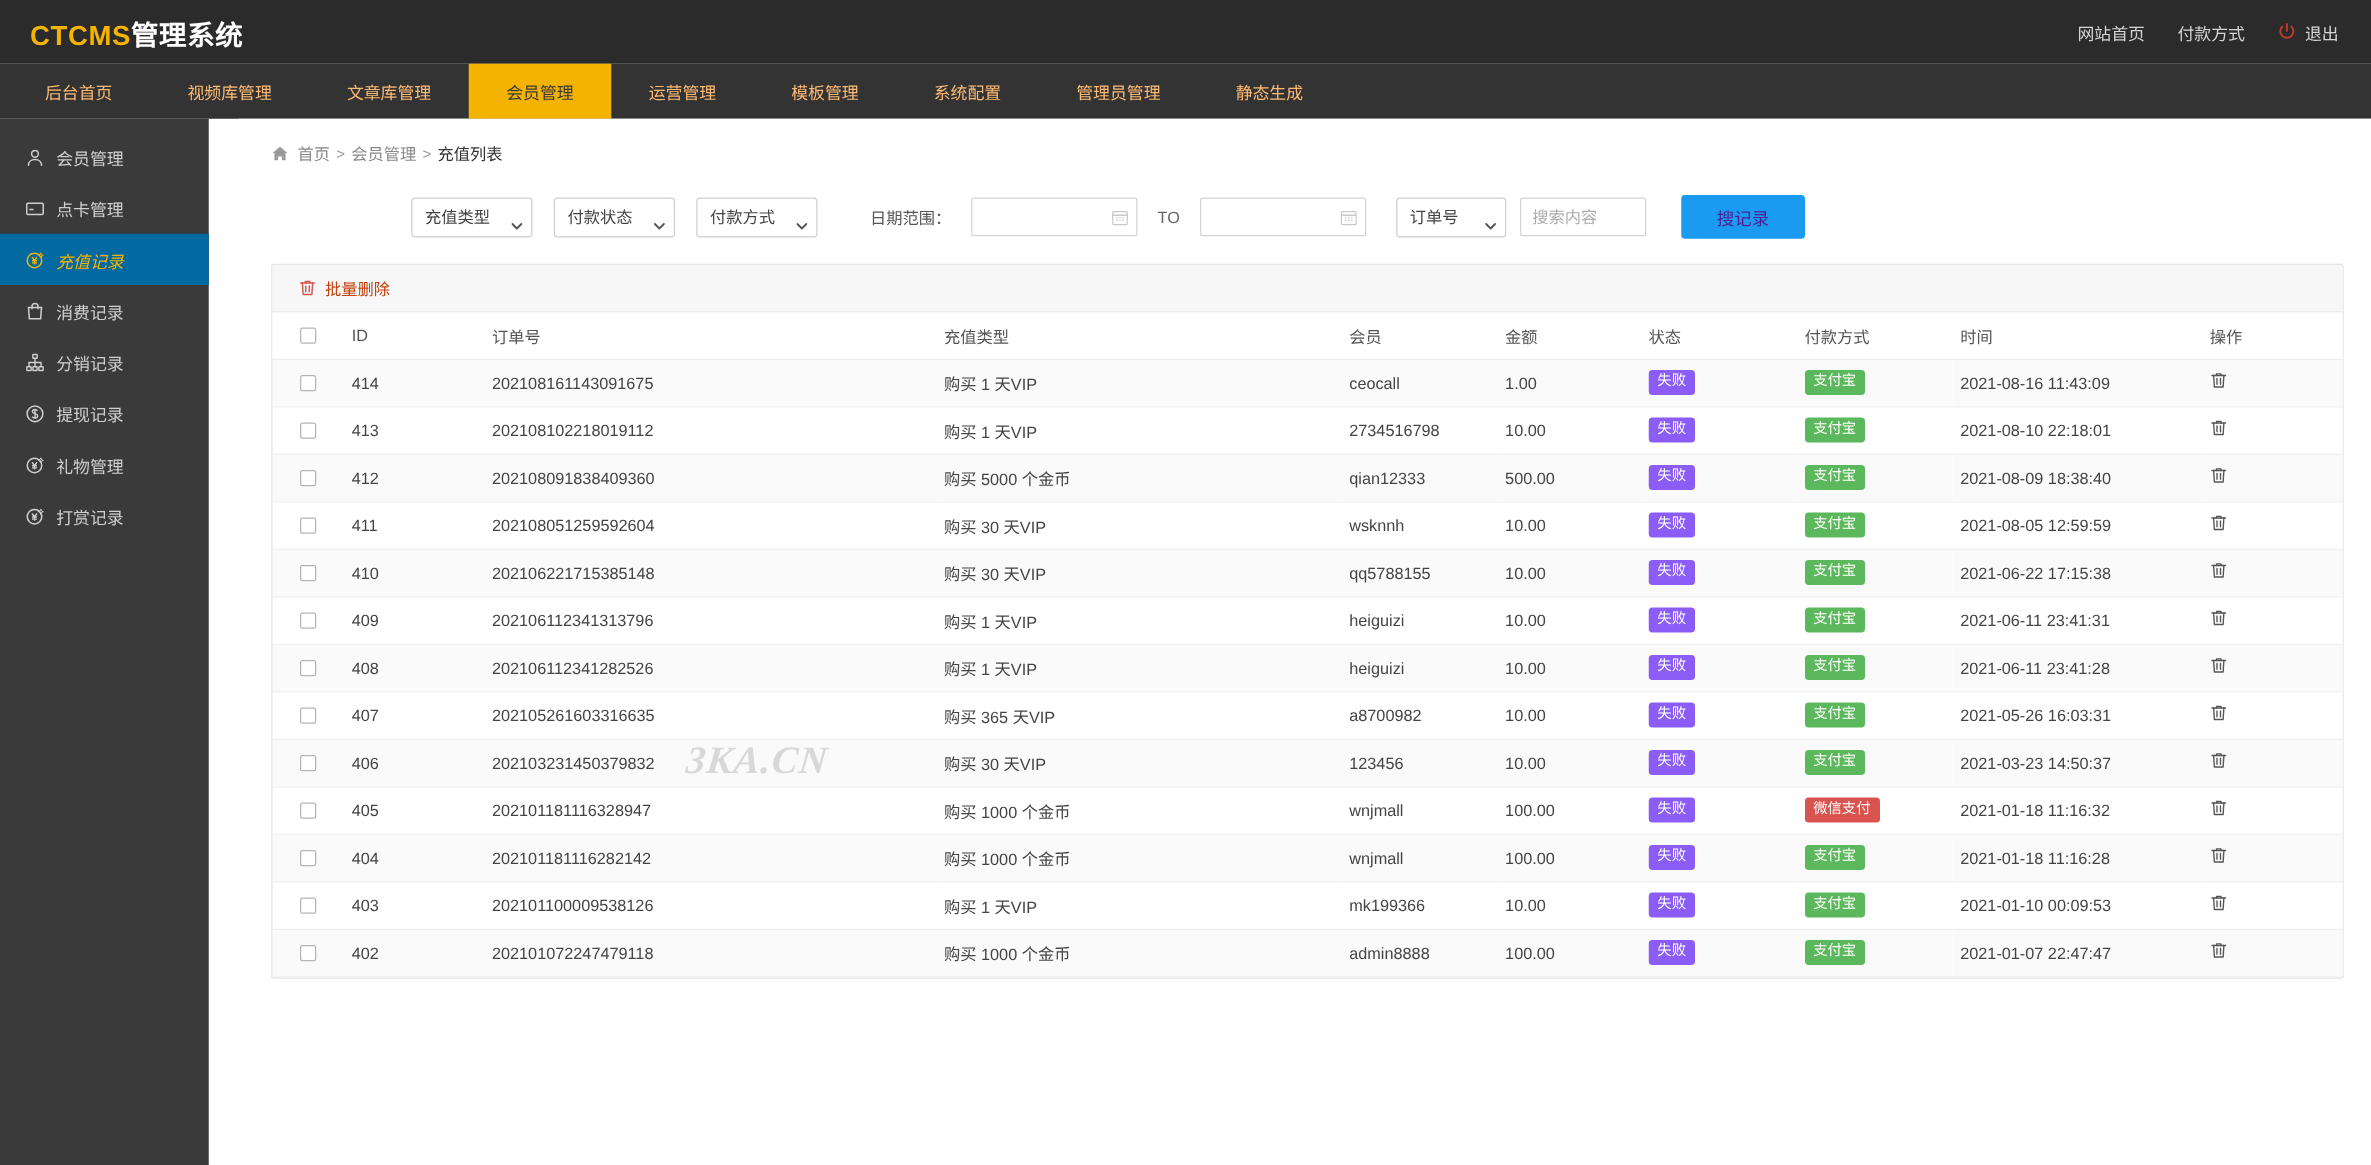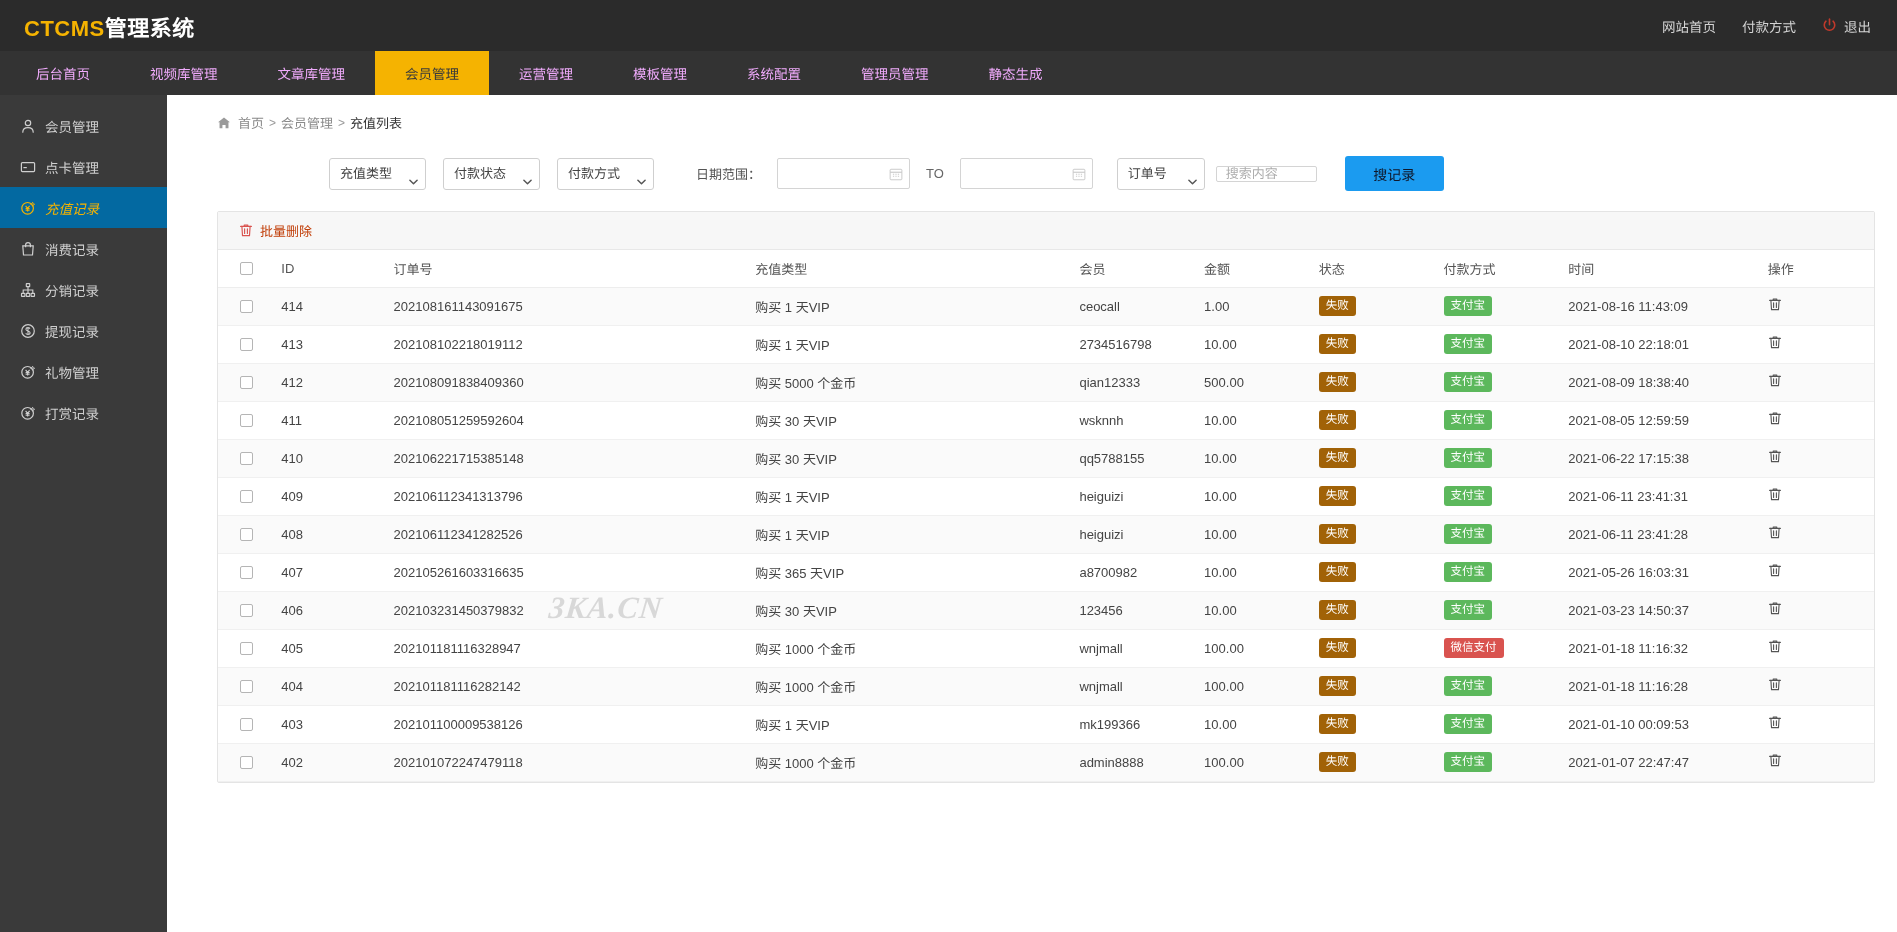--- a/index.html
+++ b/index.html
@@ -44,21 +44,21 @@
     height: 44px;
     background: #333333;
     display: flex;
     align-items: stretch;
     padding-left: 6px;
   }
   .nav-item {
     display: flex; align-items: center; justify-content: center;
     padding: 0 30px;
     font-size: 13.5px;
-    color: #f0abfc;
+    color: #fdba74;
     cursor: pointer;
     white-space: nowrap;
   }
   .nav-item.active {
     background: #f5b301;
     color: #3a3a3a;
     font-weight: normal;
   }
 
   
@@ -160,36 +160,36 @@
   }
   .dateinput .cal-ico {
     position: absolute; right: 7px; top: 50%;
     transform: translateY(-50%);
     width: 14px; height: 14px; display:block;
     pointer-events: none;
   }
   .to-label { font-size: 13px; color: #666; margin: 0 16px; }
   .ordersel { width: 88px; margin-right: 11px; margin-left: 24px; }
   .searchinput {
-    width: 101px; height: 16px;
+    width: 101px; height: 31px;
     border: 1px solid #d4d4d4;
     border-radius: 2px;
     font-size: 13px;
     padding: 0 9px;
     color: #444;
     font-family: inherit;
     margin-right: 28px;
   }
   .searchinput::placeholder { color: #adadad; }
   .search-btn {
     width: 99px; height: 35px;
     background: #1b9bf0;
     border: none;
     border-radius: 3px;
-    color: #0f172a;
+    color: #4c1d95;
     font-size: 14px;
     font-family: inherit;
     cursor: pointer;
   }
 
   
   .panel {
     border: 1px solid #e4e4e4;
     border-radius: 2px;
     background: #fff;
@@ -257,21 +257,21 @@
 
   .badge {
     display: inline-block;
     padding: 2px 7px 3px 7px;
     border-radius: 3px;
     font-size: 11.5px;
     color: #fff;
     line-height: 1.25;
     white-space: nowrap;
   }
-  .badge-fail  { background: #a16207; }
+  .badge-fail  { background: #8b5cf6; }
   .badge-alipay { background: #5cb85c; }
   .badge-wechat { background: #d9534f; }
 
   .row-del { cursor: pointer; display:inline-block; }
   .row-del svg { display:block; }
 
   
   .watermark {
     position: absolute;
     left: 358px; top: 495px;

